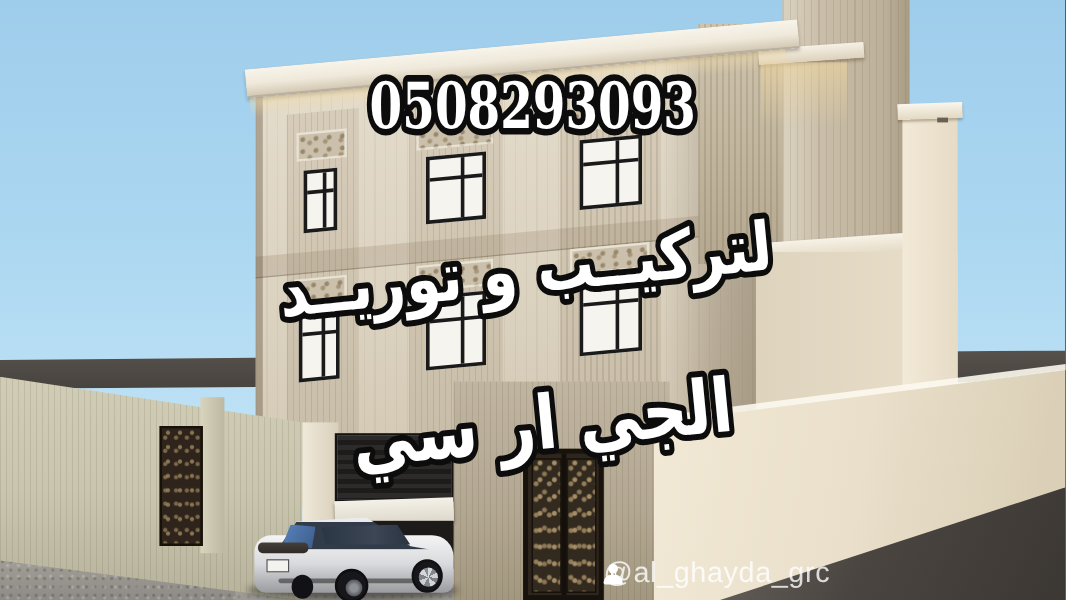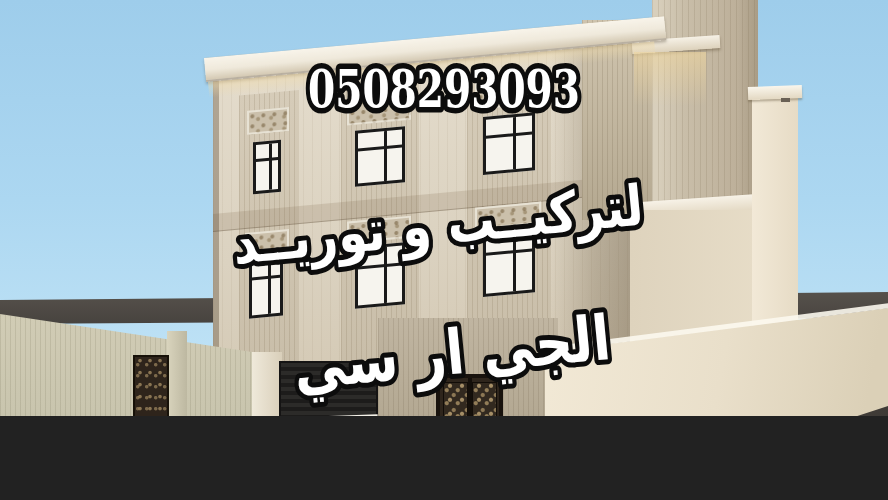--- a/index.html
+++ b/index.html
@@ -1,16 +1,16 @@
 <!DOCTYPE html>
 <html><head>
 <meta charset="utf-8">
 <style>
   html,body{margin:0;padding:0;background:#222;}
-  #stage{position:relative;width:888px;height:416px;overflow:hidden;
+  #stage{position:relative;width:888px;height:500px;overflow:hidden;
          font-family:"Liberation Sans",sans-serif;}
   #stage *{position:absolute;box-sizing:border-box;}
 
   
   .sky{left:0;top:0;width:888px;height:500px;
        background:linear-gradient(180deg,var(--sky-top) 0%,#acd7f1 40%,var(--sky-bottom) 70%,#c6e5f7 100%);}
   .distant-road{left:0;top:290px;width:888px;height:36px;
        background:linear-gradient(180deg,#57524c,var(--road-dark));
        clip-path:polygon(0 10px,888px 2px,888px 28px,0 34px);}
 

